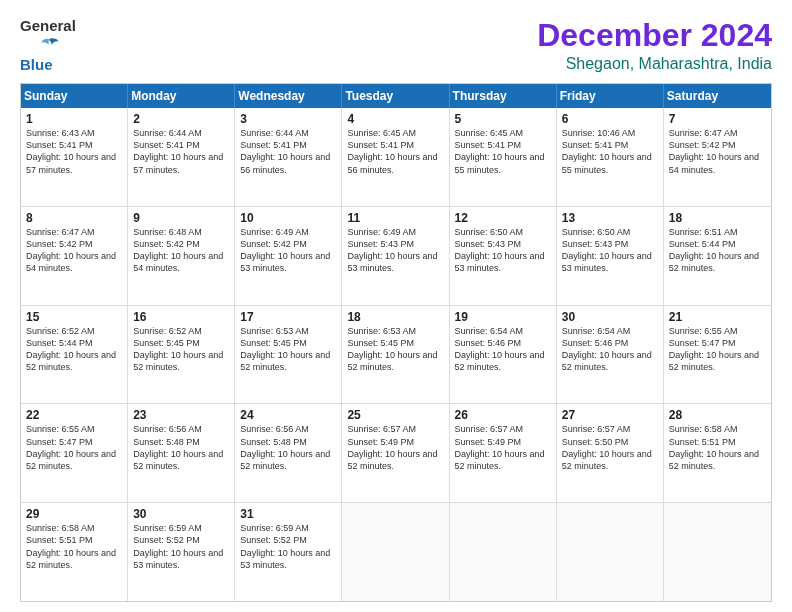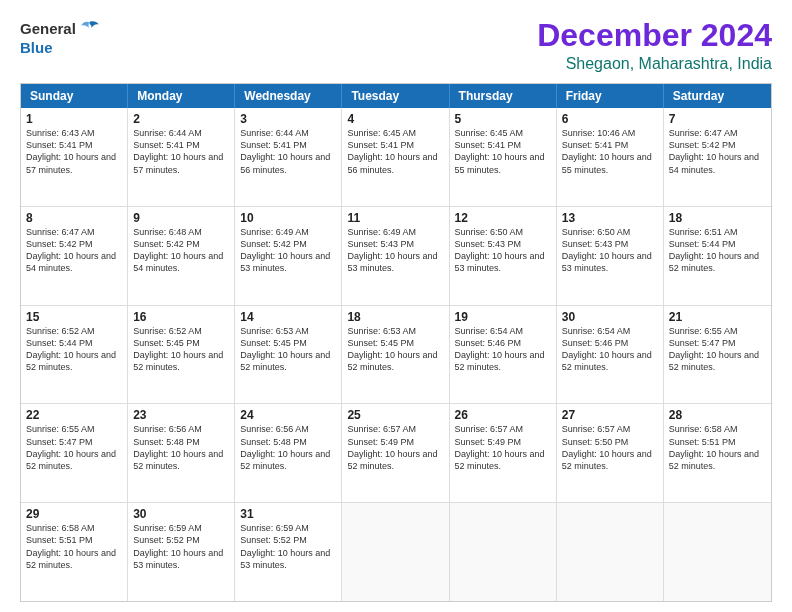--- a/index.html
+++ b/index.html
@@ -62,21 +62,21 @@
     }
     .cal-header-row {
       display: grid;
       grid-template-columns: repeat(7, 1fr);
       background: #1a6eb5;
     }
     .cal-header-cell {
       color: #fff;
       font-weight: bold;
       font-size: 12px;
-      padding: 5px 9px;
+      padding: 5px 3px;
       border-right: 1px solid #3a8dd5;
       text-align: left;
     }
     .cal-header-cell:last-child { border-right: none; }
     .cal-body {
       flex: 1;
       display: flex;
       flex-direction: column;
     }
     .cal-row {
@@ -109,20 +109,21 @@
       color: #333;
     }
     .logo-wrapper {
       display: flex;
       flex-direction: column;
       align-items: flex-start;
     }
     .logo-line1 {
       display: flex;
       align-items: center;
+      flex-direction: column;
     }
   </style>
 </head>
 <body>
 
 <div class="page">
   <div class="header">
     <div class="logo-wrapper">
       <div class="logo-line1">
         <span class="logo-text-general">General</span>
@@ -245,21 +246,21 @@
 Sunset: 5:44 PM
 Daylight: 10 hours and 52 minutes.</div>
           </div>
           <div class="cal-cell">
             <span class="day-num">16</span>
             <div class="cell-text" style="white-space: pre-line;">Sunrise: 6:52 AM
 Sunset: 5:45 PM
 Daylight: 10 hours and 52 minutes.</div>
           </div>
           <div class="cal-cell">
-            <span class="day-num">14</span>
+            <span class="day-num">17</span>
             <div class="cell-text" style="white-space: pre-line;">Sunrise: 6:53 AM
 Sunset: 5:45 PM
 Daylight: 10 hours and 52 minutes.</div>
           </div>
           <div class="cal-cell">
             <span class="day-num">18</span>
             <div class="cell-text" style="white-space: pre-line;">Sunrise: 6:53 AM
 Sunset: 5:45 PM
 Daylight: 10 hours and 52 minutes.</div>
           </div>

